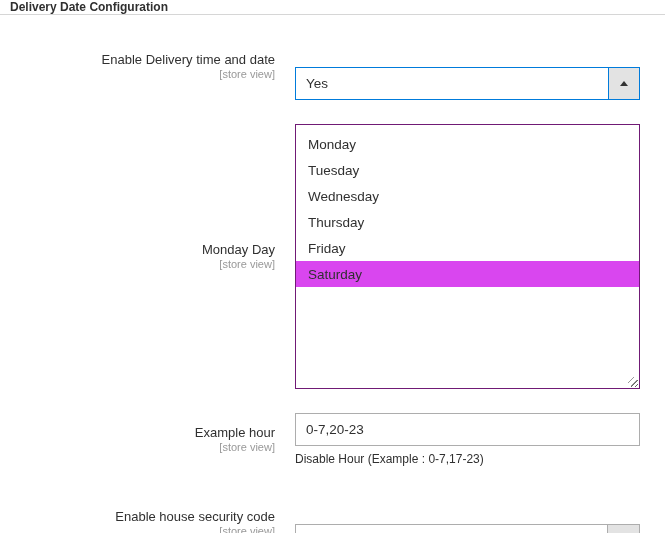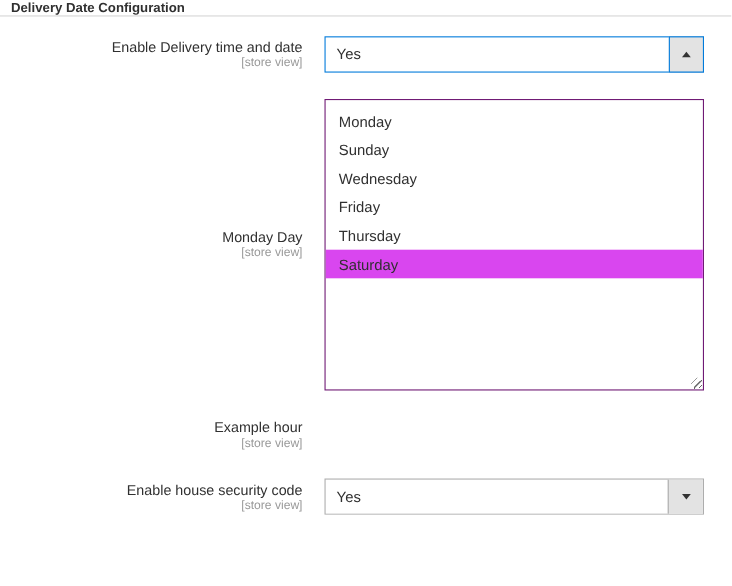--- a/index.html
+++ b/index.html
@@ -45,20 +45,21 @@
   .control-col {
     flex: 1;
     max-width: 345px;
   }
   .select-wrap {
     display: flex;
     border: 1px solid #adadad;
     background: #fff;
     height: 33px;
     align-items: center;
+    margin-top: 34px;
   }
   .select-wrap.focused {
     border-color: #007bdb;
   }
   .select-value {
     flex: 1;
     padding: 0 10px;
     font-size: 13.5px;
     color: #303030;
   }
@@ -155,33 +156,37 @@
   </div>
 
   <div class="form-row">
     <div class="label-col">
       <span class="lbl">Monday Day</span>
       <span class="scope">[store view]</span>
     </div>
     <div class="control-col">
       <div class="multiselect" id="disable-day-list">
           <div class="ms-option">Monday</div>
-          <div class="ms-option">Sunday</div>
+          <div class="ms-option">Tuesday</div>
           <div class="ms-option">Wednesday</div>
+          <div class="ms-option">Thursday</div>
           <div class="ms-option">Friday</div>
-          <div class="ms-option">Thursday</div>
           <div class="ms-option selected">Saturday</div>
         </div>
     </div>
   </div>
 
   <div class="form-row">
     <div class="label-col">
       <span class="lbl">Example hour</span>
       <span class="scope">[store view]</span>
+    </div>
+    <div class="control-col">
+      <input class="text-input" value="0-7,20-23" style="">
+      <div class="field-note">Disable Hour (Example : 0-7,17-23)</div>
     </div>
   </div>
 
   <div class="form-row" style="margin-bottom:0">
     <div class="label-col">
       <span class="lbl">Enable house security code</span>
       <span class="scope">[store view]</span>
     </div>
     <div class="control-col">
       <div class="select-wrap">

